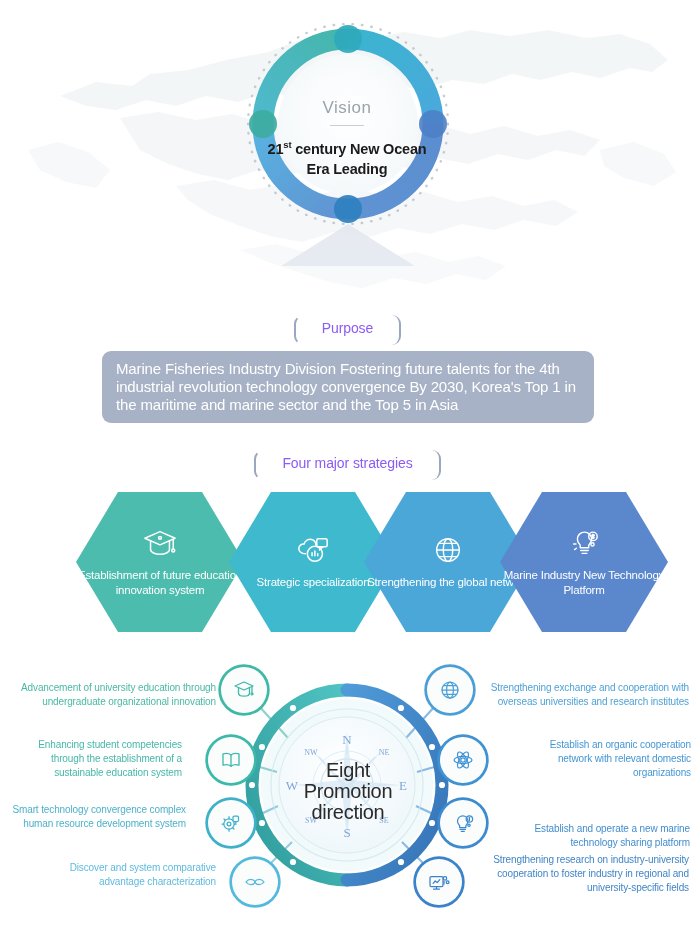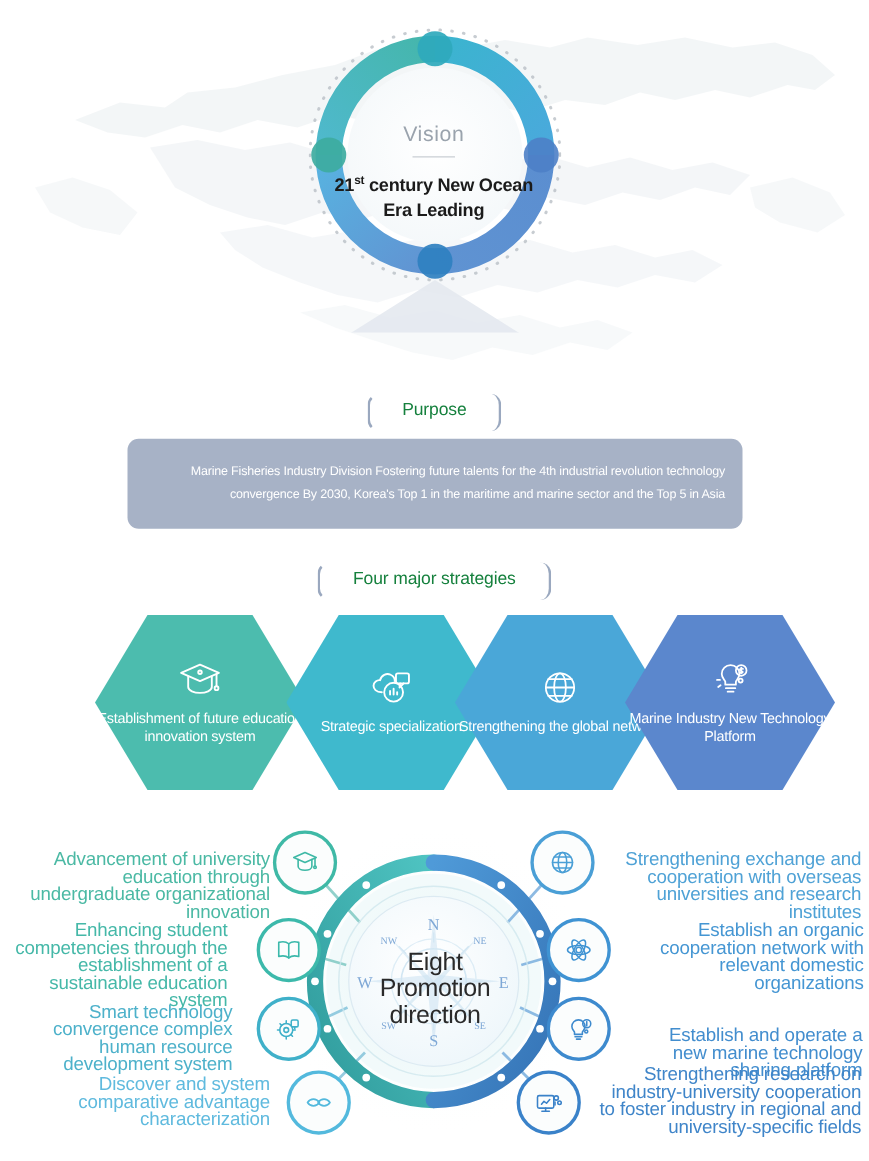--- a/index.html
+++ b/index.html
@@ -35,37 +35,37 @@
     font-size: 14.5px; color: #1b1b1b; line-height: 20px; font-weight: 600;
     letter-spacing: -0.2px; white-space: nowrap;
   }
   .vision-line sup { font-size: 9.5px; vertical-align: super; }
 
   
   .bracket-head {
     position: absolute; width: 695px; text-align: center;
   }
   .bracket-head .inner { display: inline-block; position: relative; padding: 0 34px; }
-  .bracket-head .label { font-size: 14px; color: #15803d; letter-spacing: -0.1px; }
+  .bracket-head .label { font-size: 14px; color: #8b5cf6; letter-spacing: -0.1px; }
   .bracket-head .bk { position: absolute; top: -4px; width: 10px; height: 30px; }
   .bracket-head .bk.l { left: 6px; border-left: 2px solid #9aa8bf;
       border-top: 2px solid #9aa8bf; border-bottom: 2px solid #9aa8bf;
       border-top-left-radius: 9px; border-bottom-left-radius: 9px;
       border-top-color: transparent; border-bottom-color: transparent; }
   .bracket-head .bk.r { right: 6px; border-right: 2px solid #9aa8bf;
       border-top-right-radius: 9px; border-bottom-right-radius: 9px; }
 
   
   .purpose-box {
     position: absolute; left: 102px; top: 351px; width: 492px; height: 72px;
     background: #a7b2c6; border-radius: 9px;
     display: flex; align-items: center; justify-content: center;
   }
   .purpose-box p {
-    color: #ffffff; font-size: 10px; line-height: 18px; text-align: right;
+    color: #ffffff; font-size: 15px; line-height: 18px; text-align: left;
     letter-spacing: -0.15px; padding: 0 14px;
   }
 
   
   .hex-row { position: absolute; left: 0; top: 492px; width: 695px; height: 140px; }
   .hex { position: absolute; top: 0; width: 168px; height: 140px; }
   .hex .shape {
     position: absolute; inset: 0;
     clip-path: polygon(25% 0%, 75% 0%, 100% 50%, 75% 100%, 25% 100%, 0% 50%);
   }
@@ -81,21 +81,21 @@
 
   
   .eight-wrap { position: absolute; left: 0; top: 660px; width: 695px; height: 269px; }
   .eight-bg { position: absolute; left: 0; top: 0; }
   .badge {
     position: absolute; width: 46px; height: 46px; border-radius: 50%;
     background: #fbfdfd; display: flex; align-items: center; justify-content: center;
   }
   .badge svg { width: 24px; height: 24px; }
   .lbl {
-    position: absolute; font-size: 15px; line-height: 14px; letter-spacing: -0.12px;
+    position: absolute; font-size: 10px; line-height: 14px; letter-spacing: -0.12px;
   }
   .lbl.r { text-align: right; }
   .lbl.l { text-align: right; }
 
   .compass-text {
     position: absolute; left: 281px; top: 760px; width: 134px; text-align: center;
     font-size: 20px; line-height: 21px; color: #2a2a2a; letter-spacing: -0.3px;
   }
 </style>
 </head>

